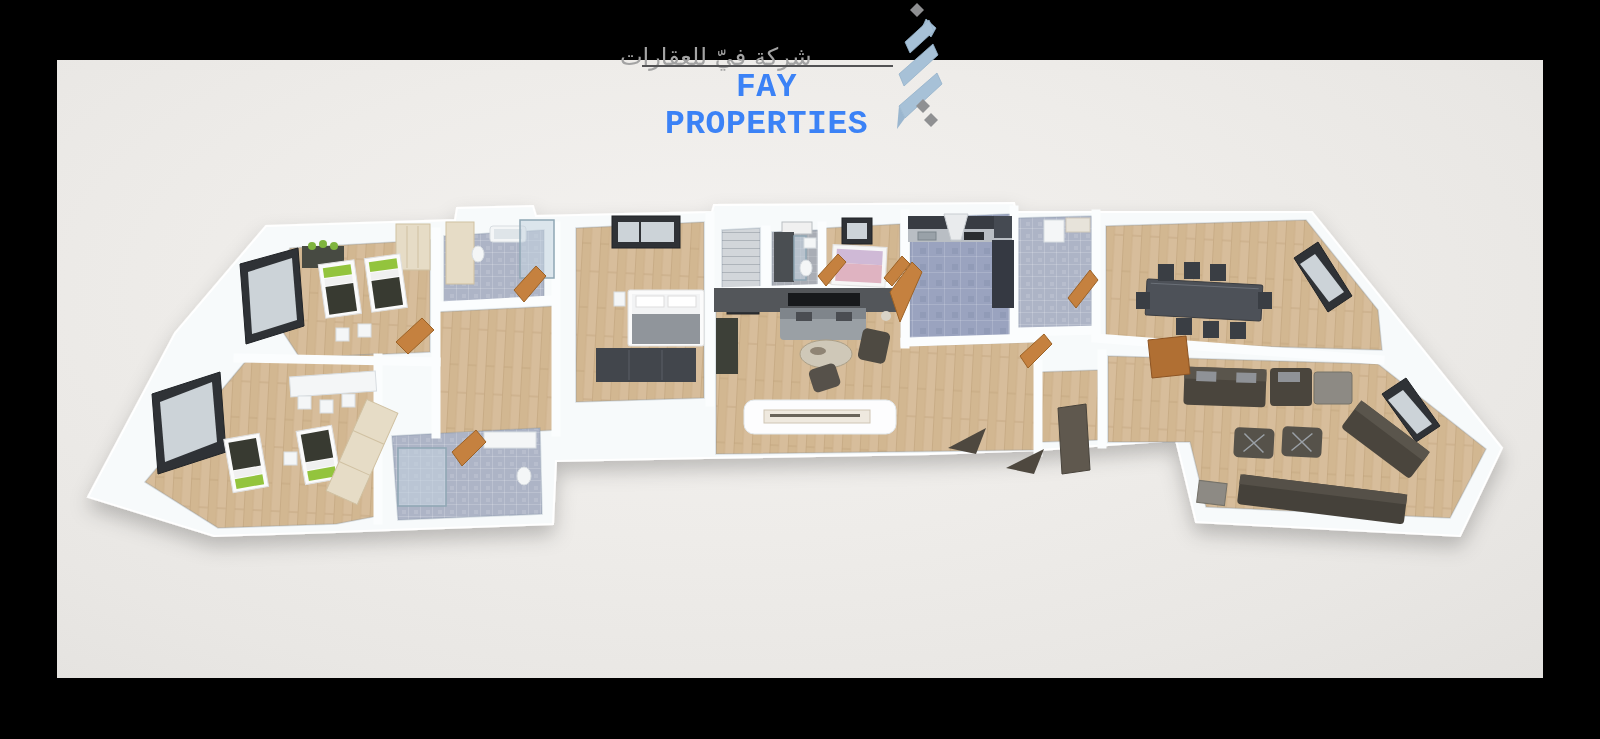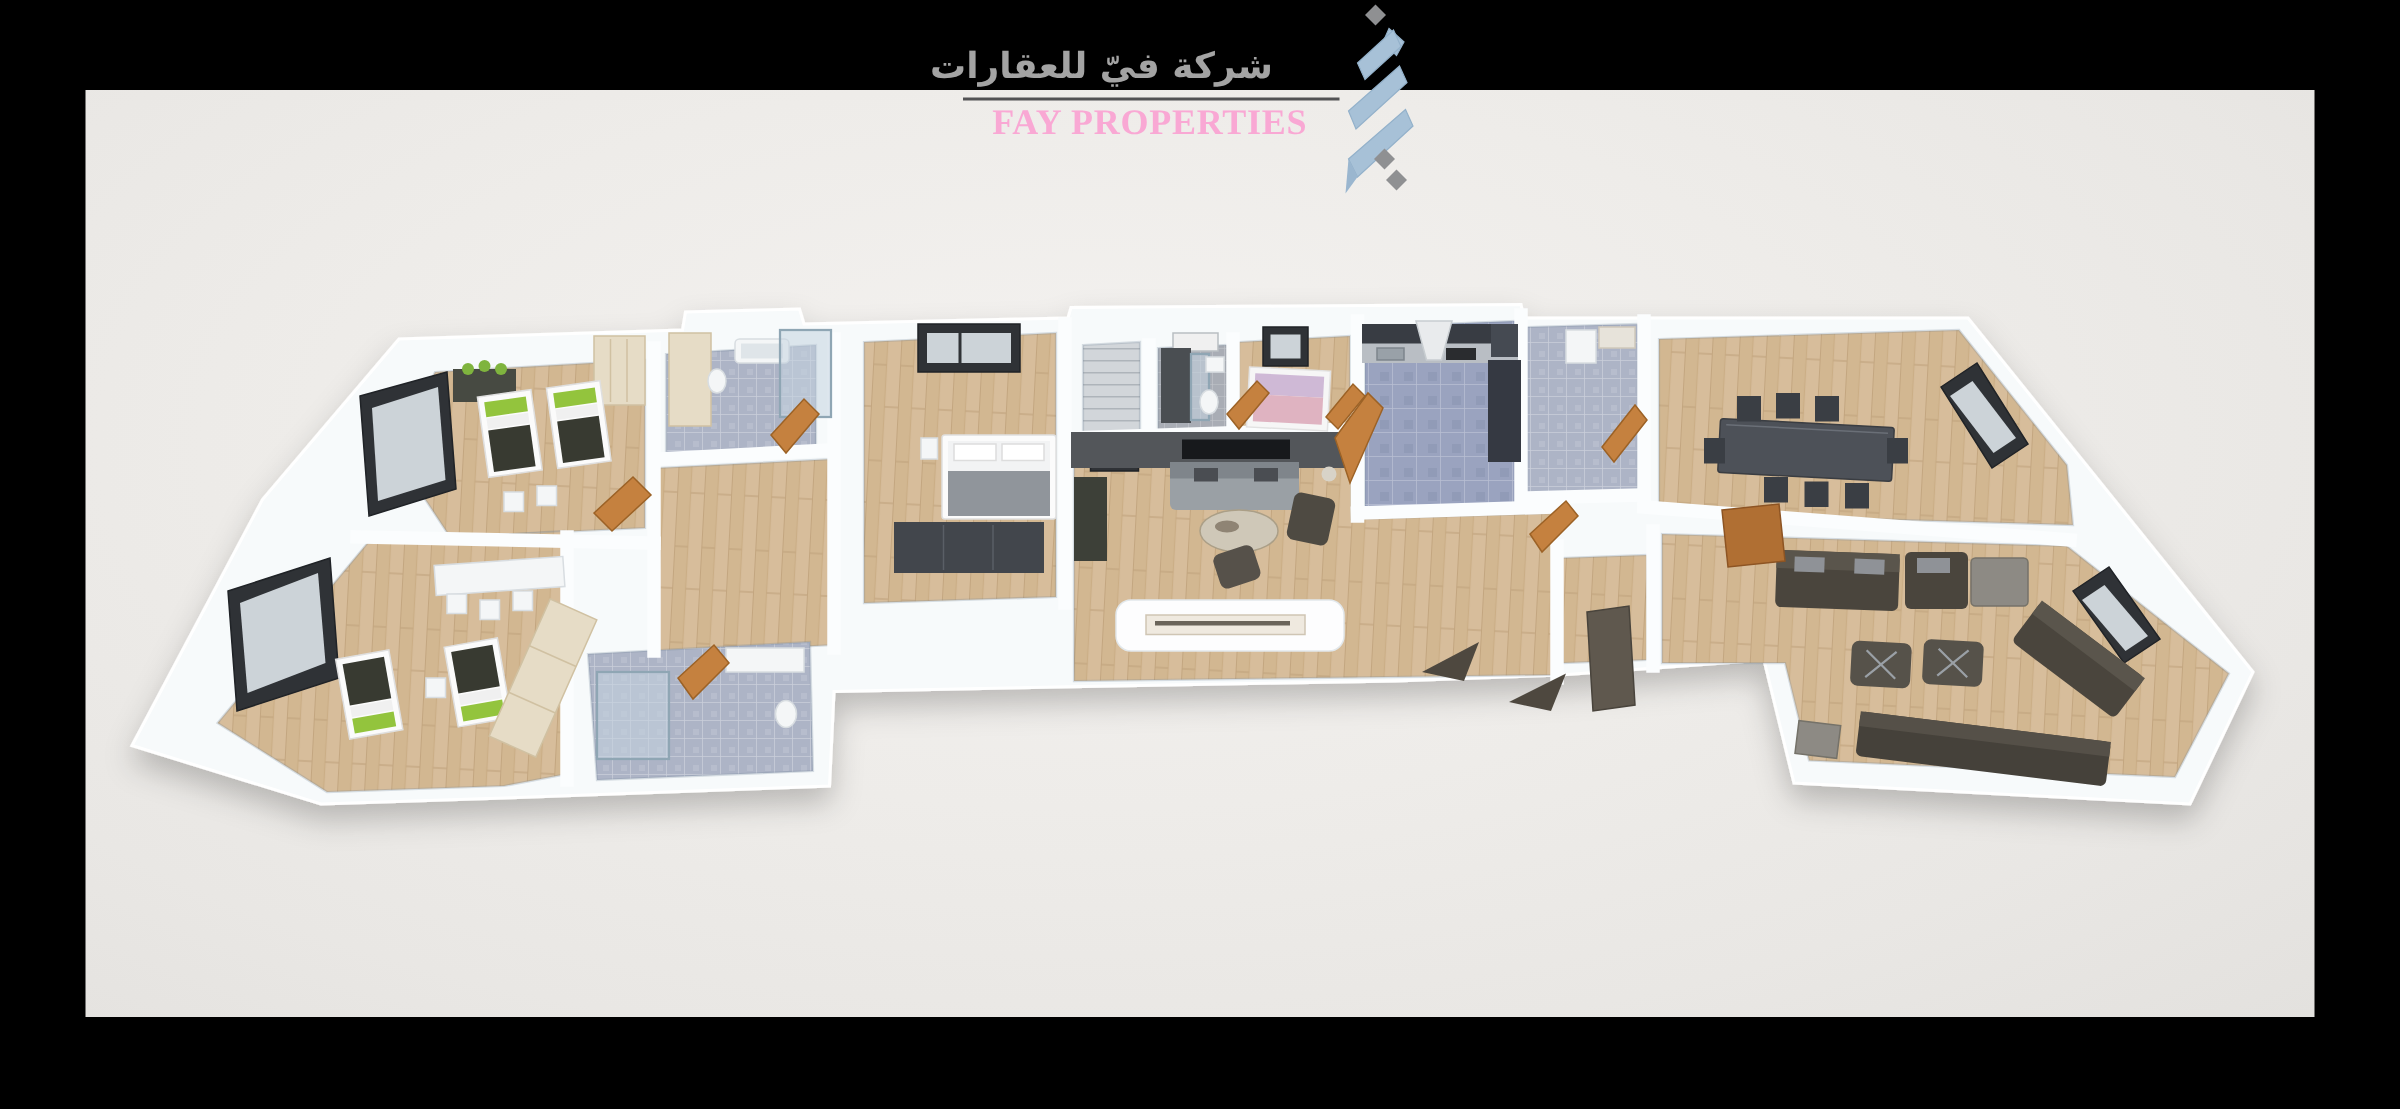--- a/index.html
+++ b/index.html
@@ -1,26 +1,26 @@
 <!DOCTYPE html>
 <html><head>
 <meta charset="utf-8">
 <style>
   html,body{margin:0;padding:0;background:#000;}
   .stage{position:relative;width:1600px;height:739px;background:#000;overflow:hidden;
          font-family:"Liberation Sans",sans-serif;}
   .panel{position:absolute;left:57px;top:60px;width:1486px;height:618px;
          background:radial-gradient(ellipse at 45% 38%, #f4f2f0 0%, #eeecE9 45%, #e9e7e4 75%, #e3e1de 100%);}
-  .arabic-name{position:absolute;left:620px;top:28px;width:272px;height:34px;
+  .arabic-name{position:absolute;left:620px;top:41px;width:272px;height:34px;
          direction:rtl;text-align:left;color:#a3a3a3;font-family:"DejaVu Sans",sans-serif;
-         font-weight:bold;font-size:24px;line-height:32px;letter-spacing:1px;}
+         font-weight:normal;font-size:24px;line-height:32px;letter-spacing:1px;}
   .logo-divider{position:absolute;left:642px;top:65px;width:251px;height:2px;background:#525254;}
   .brand-en{position:absolute;left:640px;top:69px;width:253px;text-align:center;
-         color:#f9a8d4;font-family:Liberation Serif, serif;font-weight:bold;
-         font-size:24px;letter-spacing:0.5px;}
+         color:#3b82f6;font-family:Liberation Mono, monospace;font-weight:bold;
+         font-size:33px;letter-spacing:0.5px;}
   .logo-mark{position:absolute;left:893px;top:2px;}
   .floorplan{position:absolute;left:0;top:0;}
   
   .wall-line{stroke:#fbfdfe;stroke-width:9;stroke-linecap:square;fill:none;}
   .door{fill:#c5813f;stroke:#9c6226;stroke-width:1;}
   .glass{fill:rgba(196,212,224,.55);stroke:#8fa6b4;stroke-width:1.5;}
   .winf{fill:#2f3236;stroke:#202327;stroke-width:1;}
   .wing{fill:#ccd3d8;}
   .white-f{fill:#f4f6f7;stroke:#d8dde1;stroke-width:1;}
   .cream{fill:#e6dcc6;stroke:#d0c1a2;stroke-width:1;}

